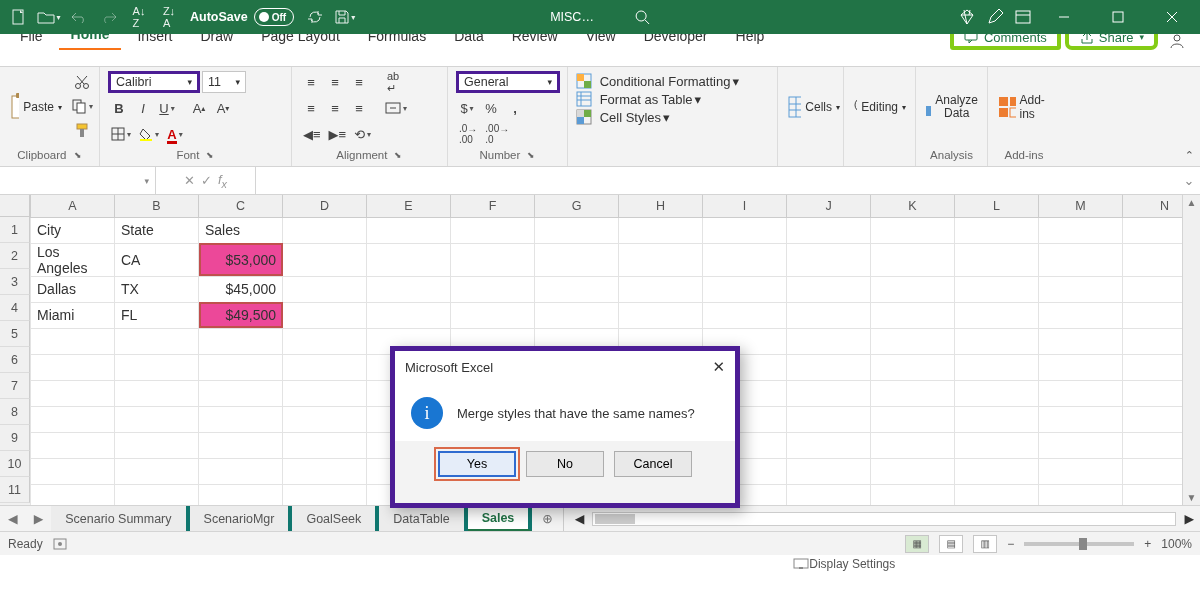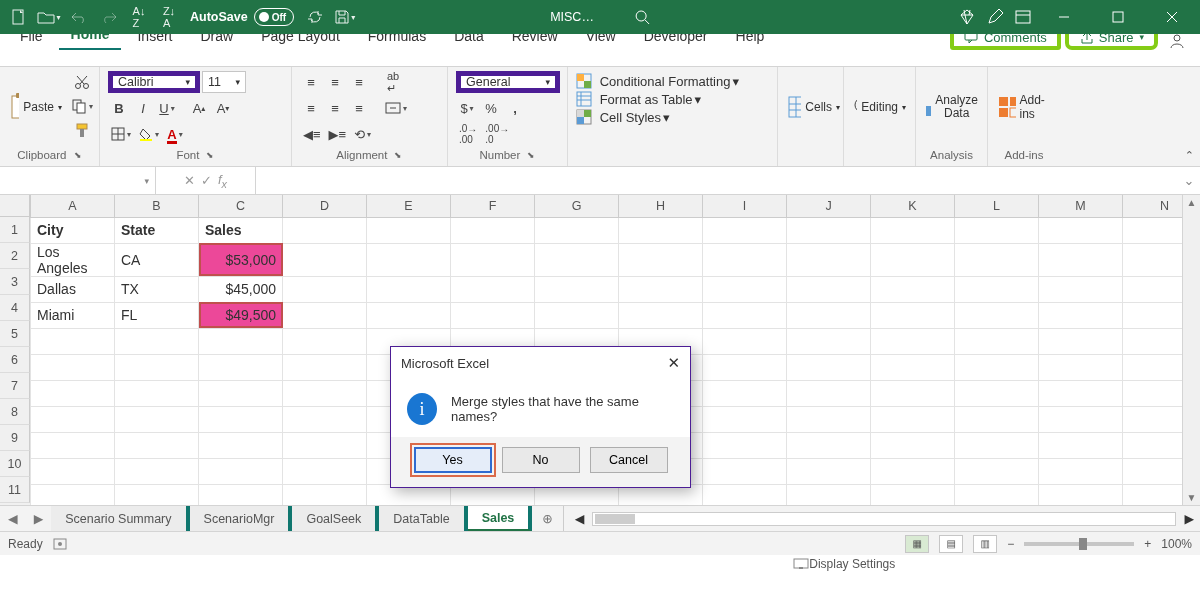--- a/index.html
+++ b/index.html
@@ -10,79 +10,79 @@
   .titlebar .qat .qbtn { width:26px; height:26px; display:flex; align-items:center; justify-content:center; opacity:.9;}
   .titlebar .autosave { display:flex; align-items:center; gap:6px; margin:0 8px; font-size:12.5px;font-weight:bold;}
   .titlebar .autosave .pill { width:40px; height:18px; border:1px solid #fff; border-radius:10px; display:flex; align-items:center; padding:0 4px; gap:3px; font-size:10px;}
   .titlebar .autosave .pill .dot { width:10px; height:10px; background:#fff; border-radius:50%; }
   .titlebar .center { position:absolute; left:50%; transform:translateX(-50%); display:flex; align-items:center; gap:10px; font-size:12.5px;}
   .titlebar .right { margin-left:auto; display:flex; align-items:center; gap:10px;}
   .titlebar .right .winbtn { width:44px; height:26px; display:flex; align-items:center; justify-content:center;}
   
   .ribtabs { height:24px; display:flex; align-items:flex-end; border-bottom:1px solid #d4d4d4; padding:16px 8px; gap:4px; background:#fff;}
   .ribtabs .tab { padding:6px 12px 6px; font-size:14px; color:#333; }
-  .ribtabs .tab.active { border-bottom:2px solid #0f766e; color:#217346; font-weight:600;}
+  .ribtabs .tab.active { border-bottom:2px solid #f97316; color:#217346; font-weight:600;}
   .ribtabs .spacer { flex:1; }
   .ribtabs .btnbox { display:flex; align-items:center; gap:6px; border:4px solid #84cc16; padding:3px 10px; border-radius:3px; font-size:13px; height:26px;}
   .ribtabs .btnbox.comments { color:#217346; }
   .ribtabs .sharebtn { color:#217346;border-radius:7px; }
   
   .ribbon { height:100px; background:#f3f3f3; border-bottom:1px solid #d4d4d4; display:flex; position:relative;}
   .group { border-right:1px solid #dcdcdc; padding:4px 8px 2px; display:flex; flex-direction:column;}
   .group .body { flex:1; display:flex; align-items:flex-start; gap:6px;}
   .group .label { height:18px; font-size:11.5px; color:#666; display:flex; align-items:center; justify-content:center; gap:6px;}
   .group .label .dlg { font-size:11px; color:#666; transform:scale(.8);}
   .rcol { display:flex; flex-direction:column; gap:2px;}
   .rrow { display:flex; align-items:center; gap:2px;}
   .ibtn { min-width:22px; height:22px; display:flex; align-items:center; justify-content:center; border:1px solid transparent; font-size:13px; color:#444; padding:0 2px;}
   .ibtn .dd { font-size:8px; margin-left:2px; color:#555;}
   .bigbtn { display:flex; flex-direction:row; align-items:center; justify-content:center; width:54px; height:72px; font-size:12px; gap:4px;}
-  .fontname { width:92px; height:22px; border:5px solid #4c1d95; background:#fff; display:flex; align-items:center; padding:0 5px; font-size:12.5px; justify-content:space-between;}
+  .fontname { width:92px; height:22px; border:3px solid #4c1d95; background:#fff; display:flex; align-items:center; padding:0 5px; font-size:12.5px; justify-content:space-between;}
   .fontsize { width:44px; height:22px; border:1px solid #c6c6c6; background:#fff; display:flex; align-items:center; padding:0 5px; font-size:12.5px; justify-content:space-between;}
   .collapse { position:absolute; right:6px; bottom:4px; font-size:11px; color:#555;}
   
   .fxbar { height:28px; display:flex; align-items:stretch; border-bottom:1px solid #d4d4d4;}
   .namebox { width:156px; border-right:1px solid #d4d4d4; display:flex; align-items:center; padding:0 6px; justify-content:space-between; font-size:12.5px;}
   .fxbtns { width:100px; display:flex; align-items:center; justify-content:center; gap:6px; border-right:1px solid #d4d4d4; color:#999;}
   .fxinput { flex:1; display:flex; align-items:center; padding:0 6px;}
   .fxexpand { width:22px; display:flex; align-items:center; justify-content:center; color:#888;}
   
   .gridwrap { position:relative; height:310px; display:flex;}
   .rowhdrs { width:30px; background:#f0f0f0;}
   .corner { height:22px; border-right:1px solid #ccc; border-bottom:1px solid #ccc; background:#f0f0f0;}
   .rowhdr { height:26px; border-right:1px solid #ccc; border-bottom:1px solid #dcdcdc; display:flex; align-items:center; justify-content:center; font-size:12.5px; background:#f0f0f0; color:#555;}
   .cols { flex:1; overflow:hidden; position:relative;}
   table.sheet { border-collapse:collapse; width:100%;}
   table.sheet th { height:22px; background:#f0f0f0; border:1px solid #ccc; border-top:none; font-weight:400; font-size:12.5px; color:#555; min-width:84px;}
   table.sheet td { height:26px; border:1px solid #e3e3e3; padding:0 6px; font-size:14px; vertical-align:middle;}
-  table.sheet td.bold { font-weight:700;}
+  table.sheet td.bold { font-weight:400;}
   table.sheet td.right { text-align:right;}
   .hl { outline:2px solid #c0504d; outline-offset:-2px; background:#ec4899;}
   .vscroll { width:18px; background:#f0f0f0; border-left:1px solid #d4d4d4; display:flex; flex-direction:column; align-items:center; justify-content:space-between; font-size:10px; color:#777; padding:2px 0;}
   
   .sheettabs { height:26px; background:#f3f3f3; display:flex; align-items:center; border-top:1px solid #d4d4d4; font-size:12.5px;}
   .sheettabs .nav { padding:0 8px; color:#777;}
   .sheettabs .stab { padding:0 14px; height:100%; display:flex; align-items:center; border-right:4px solid #0f766e; color:#555; background:#ececec;}
   .sheettabs .stab.active { background:#fff; color:#217346; font-weight:600; border-bottom:2px solid #217346;}
   .sheettabs .add { padding:0 10px; color:#777;}
   .sheettabs .hscroll { flex:1; display:flex; align-items:center; justify-content:flex-end; gap:4px; padding:0 6px; }
   .sheettabs .hscroll .track { flex:1; height:14px; border:1px solid #ccc; background:#fff; margin:0 4px; position:relative;}
   .sheettabs .hscroll .thumb { position:absolute; left:2px; top:1px; width:40px; height:10px; background:#cdcdcd;}
   
   .status { height:24px; background:#f3f3f3; border-top:1px solid #d4d4d4; display:flex; align-items:center; font-size:12px; color:#555; padding:0 8px; gap:10px;}
   .status .spacer { flex:1;}
   .status .viewbtn { width:24px; height:18px; border:1px solid #c6c6c6; display:flex; align-items:center; justify-content:center; font-size:10px; background:#fff;}
   .status .viewbtn.active { background:#d9ead3;}
   .status .zoomslider { width:110px; height:4px; background:#c6c6c6; position:relative;}
   .status .zoomslider .th { position:absolute; left:50%; top:-4px; width:8px; height:12px; background:#888;}
-  .dialog { position:absolute; left:390px; top:346px; width:301px; background:#000000; border:1px solid #4c1d95; box-shadow:4px 4px 14px rgba(0,0,0,.3);}
+  .dialog { position:absolute; left:390px; top:346px; width:350px; background:#000000; border:5px solid #4c1d95; box-shadow:4px 4px 14px rgba(0,0,0,.3);}
   .dialog .tbar { height:32px; background:#fff; display:flex; align-items:center; padding:0 10px; justify-content:space-between; font-size:13px;}
   .dialog .msg { display:flex; align-items:center; gap:14px; padding:14px 16px 12px; background:#fff;}
   .dialog .msg .info { width:32px; height:32px; border-radius:50%; background:#1976d2; color:#fff; display:flex; align-items:center; justify-content:center; font-size:18px; font-family:Georgia,serif;}
-  .dialog .btns { display:flex; gap:10px; padding:10px 14px 14px; justify-content:center; background:#f3f3f3;}
+  .dialog .btns { display:flex; gap:10px; padding:10px 14px 26px; justify-content:center; background:#f3f3f3;}
   .dialog .btns button { width:78px; height:26px; background:#e9e9e9; border:1px solid #adadad; font-size:12.5px;}
   .dialog .btns button.primary { outline:2px solid #da6a4a; outline-offset:2px; border:2px solid #2f6bd0; background:#e5edf9;}
   svg { display:block;}
 </style>
 </head>
 <body>
 
 <div class="titlebar">
   <div class="qat">
     <div class="qbtn">

